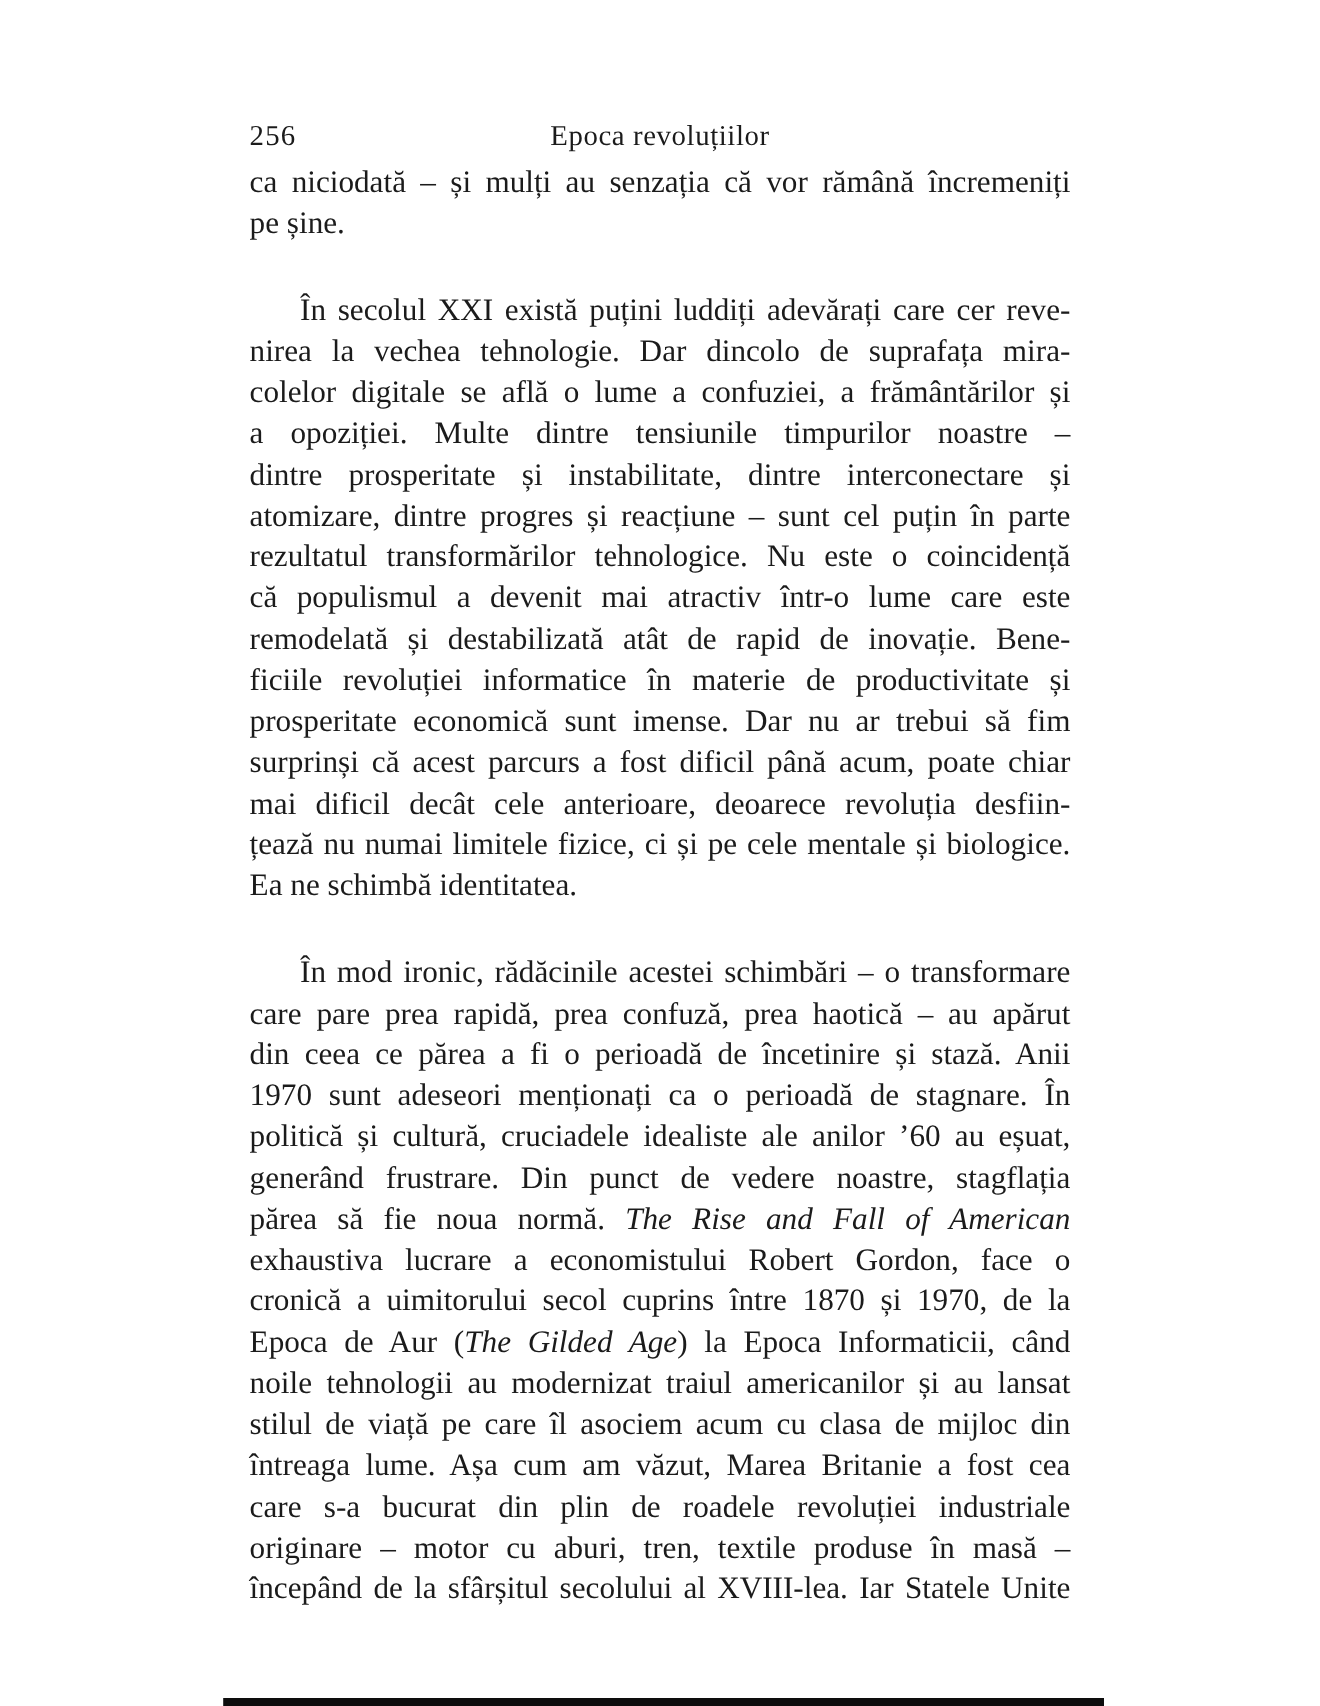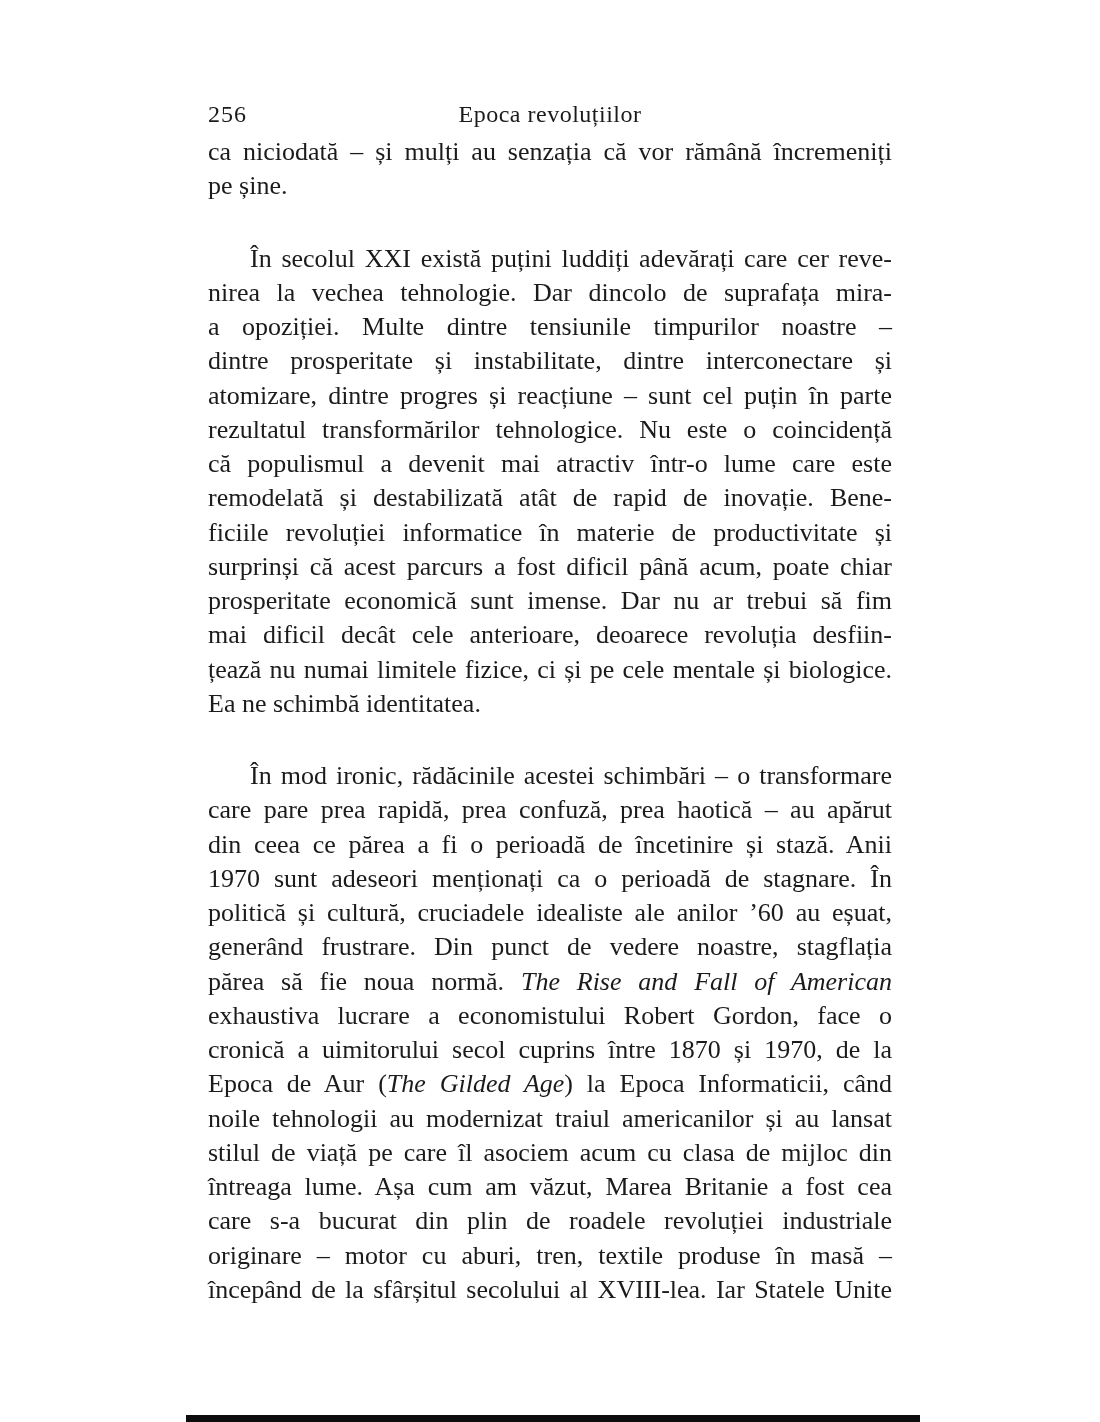--- a/index.html
+++ b/index.html
@@ -65,29 +65,30 @@
 <div class="page" style="background: rgb(255, 255, 255); color: rgb(27, 27, 27);">
   <div class="header">
     <span class="pagenum">256</span>
     <span class="running-title">Epoca revoluțiilor</span>
   </div>
   <div class="text-block" id="text-block">
       <div class="line"><span>ca niciodată – și mulți au senzația că vor rămână încremeniți</span></div>
       <div class="line noj"><span>pe șine.</span></div>
       <div class="line ind"><span>În secolul XXI există puțini luddiți adevărați care cer reve-</span></div>
       <div class="line"><span>nirea la vechea tehnologie. Dar dincolo de suprafața mira-</span></div>
+      <div class="line"><span>colelor digitale se află o lume a confuziei, a frământărilor și</span></div>
       <div class="line"><span>a opoziției. Multe dintre tensiunile timpurilor noastre –</span></div>
       <div class="line"><span>dintre prosperitate și instabilitate, dintre interconectare și</span></div>
       <div class="line"><span>atomizare, dintre progres și reacțiune – sunt cel puțin în parte</span></div>
       <div class="line"><span>rezultatul transformărilor tehnologice. Nu este o coincidență</span></div>
       <div class="line"><span>că populismul a devenit mai atractiv într-o lume care este</span></div>
       <div class="line"><span>remodelată și destabilizată atât de rapid de inovație. Bene-</span></div>
       <div class="line"><span>ficiile revoluției informatice în materie de productivitate și</span></div>
+      <div class="line"><span>prosperitate economică sunt imense. Dar nu ar trebui să fim</span></div>
       <div class="line"><span>surprinși că acest parcurs a fost dificil până acum, poate chiar</span></div>
-      <div class="line"><span>prosperitate economică sunt imense. Dar nu ar trebui să fim</span></div>
       <div class="line"><span>mai dificil decât cele anterioare, deoarece revoluția desfiin-</span></div>
       <div class="line"><span>țează nu numai limitele fizice, ci și pe cele mentale și biologice.</span></div>
       <div class="line noj"><span>Ea ne schimbă identitatea.</span></div>
       <div class="line ind"><span>În mod ironic, rădăcinile acestei schimbări – o transformare</span></div>
       <div class="line"><span>care pare prea rapidă, prea confuză, prea haotică – au apărut</span></div>
       <div class="line"><span>din ceea ce părea a fi o perioadă de încetinire și stază. Anii</span></div>
       <div class="line"><span>1970 sunt adeseori menționați ca o perioadă de stagnare. În</span></div>
       <div class="line"><span>politică și cultură, cruciadele idealiste ale anilor ’60 au eșuat,</span></div>
       <div class="line"><span>generând frustrare. Din punct de vedere noastre, stagflația</span></div>
       <div class="line"><span>părea să fie noua normă. </span><span class="it">The Rise and Fall of American</span></div>

